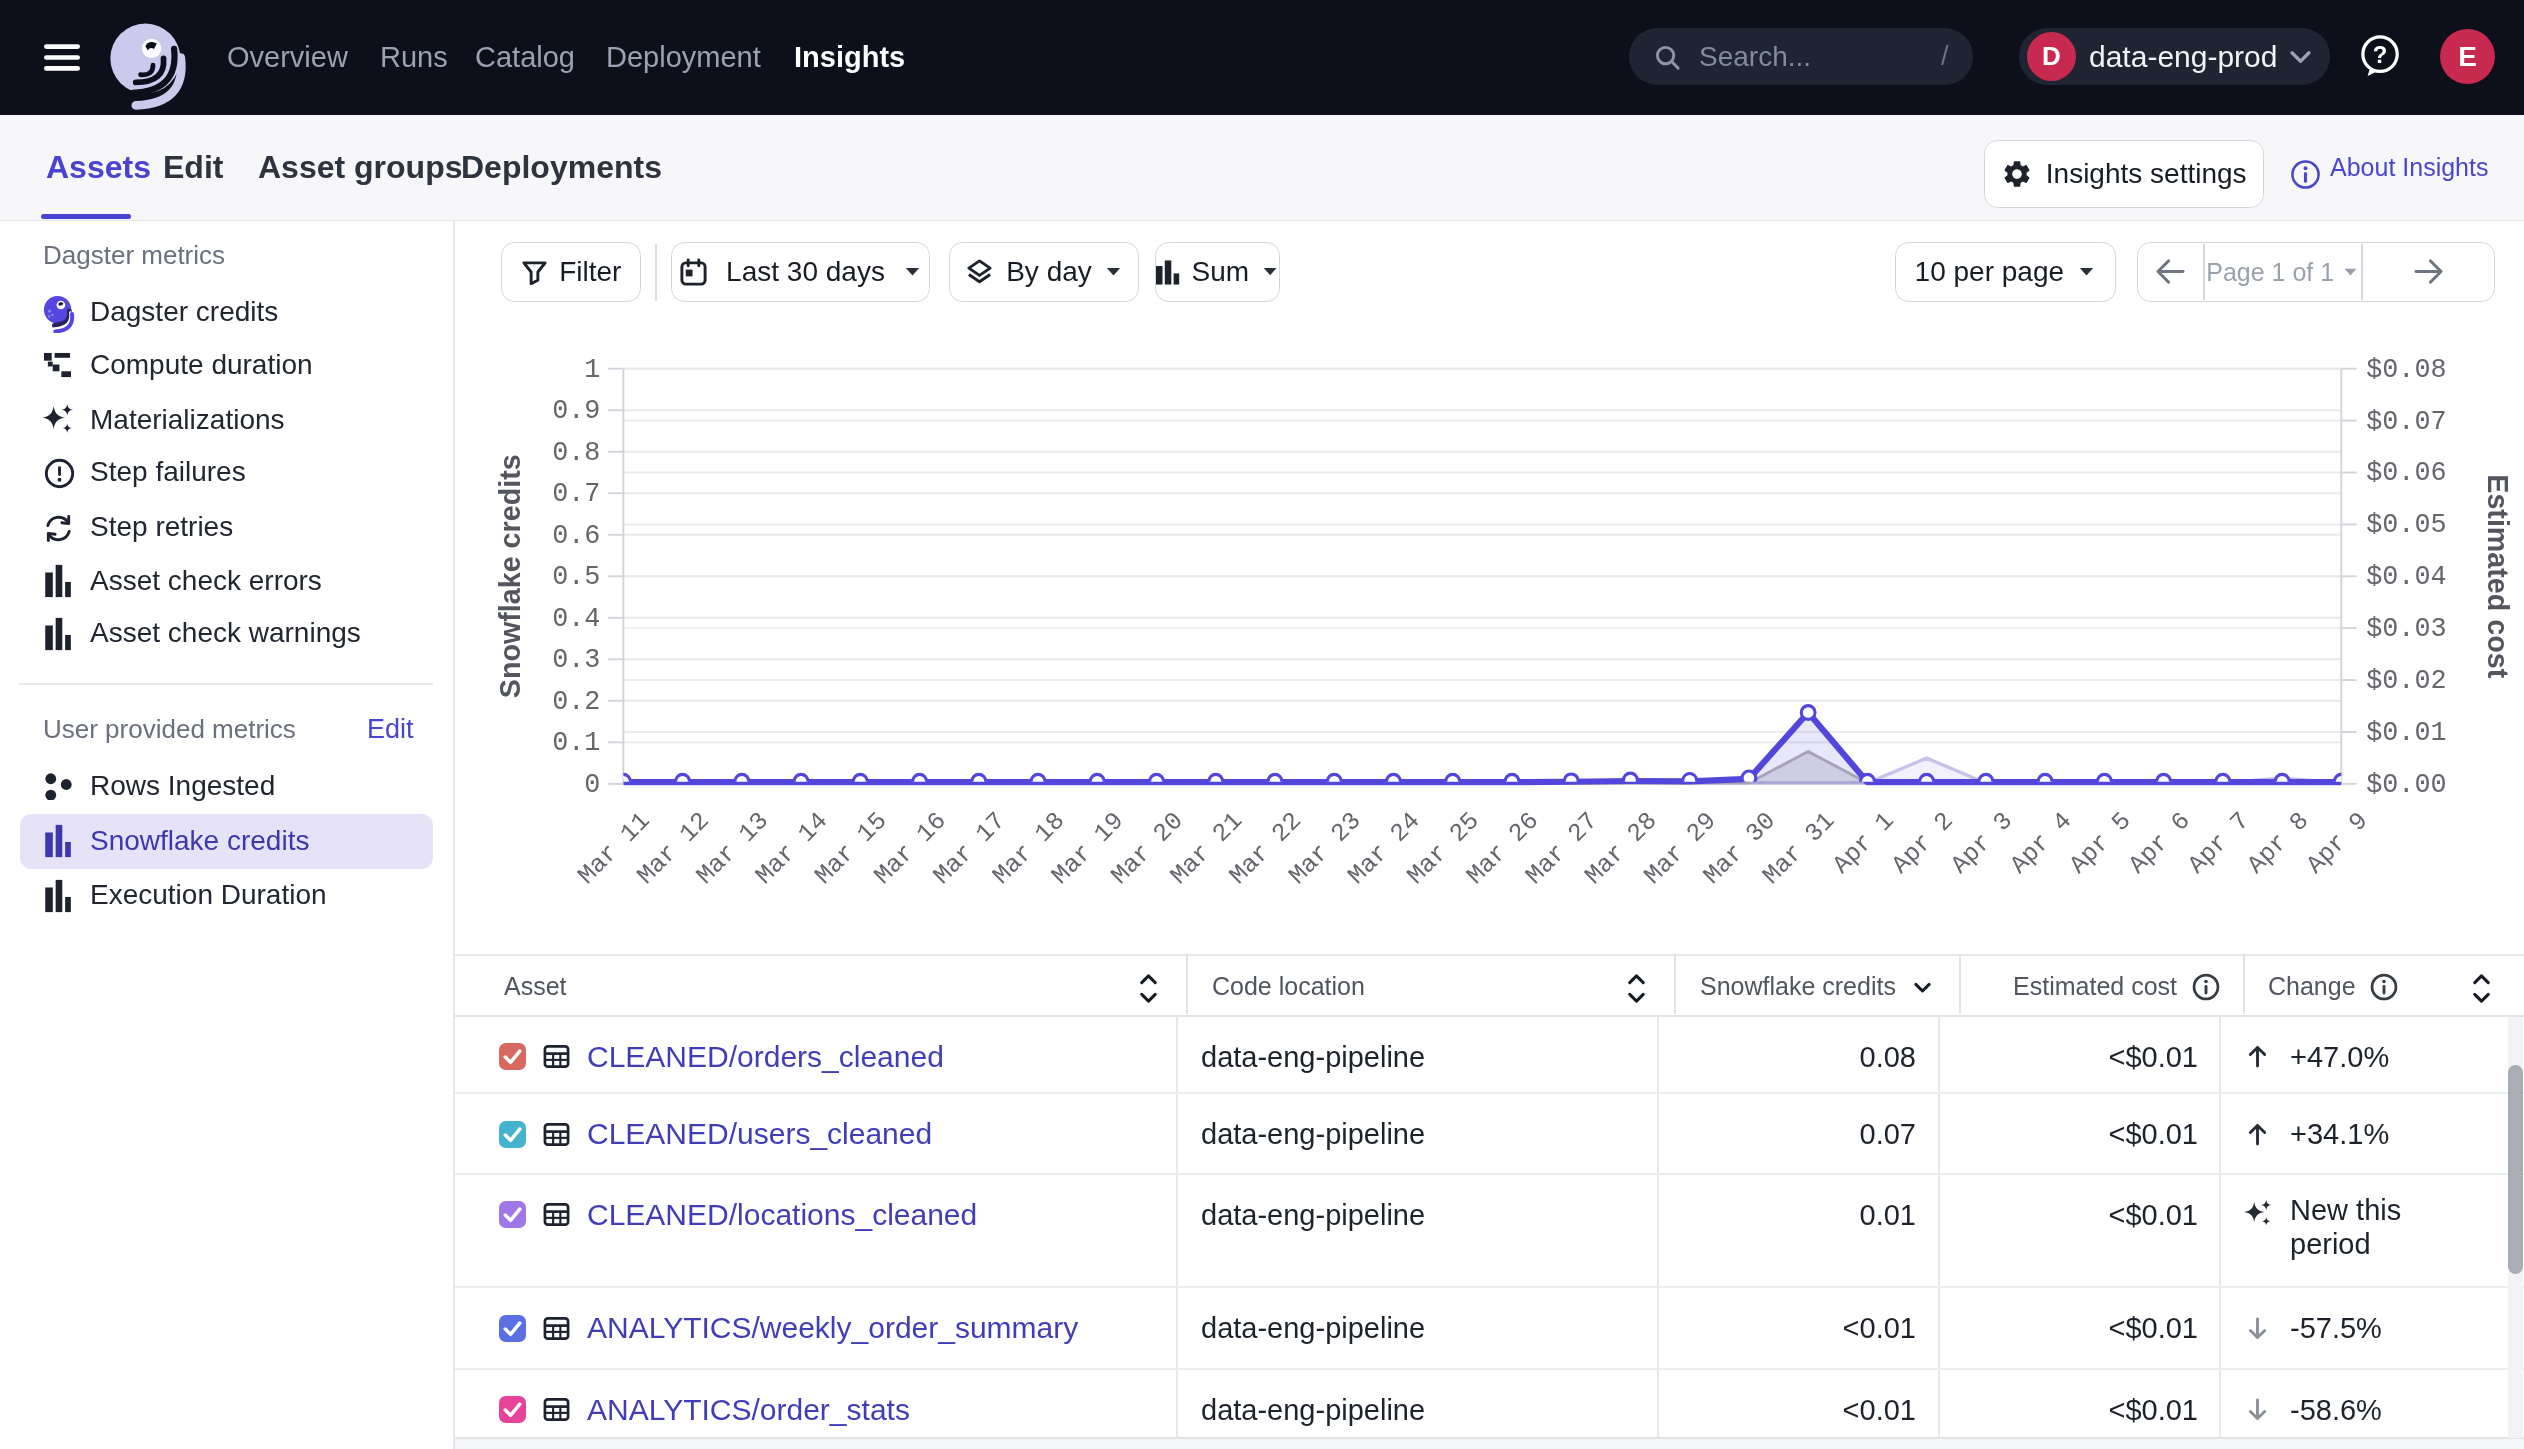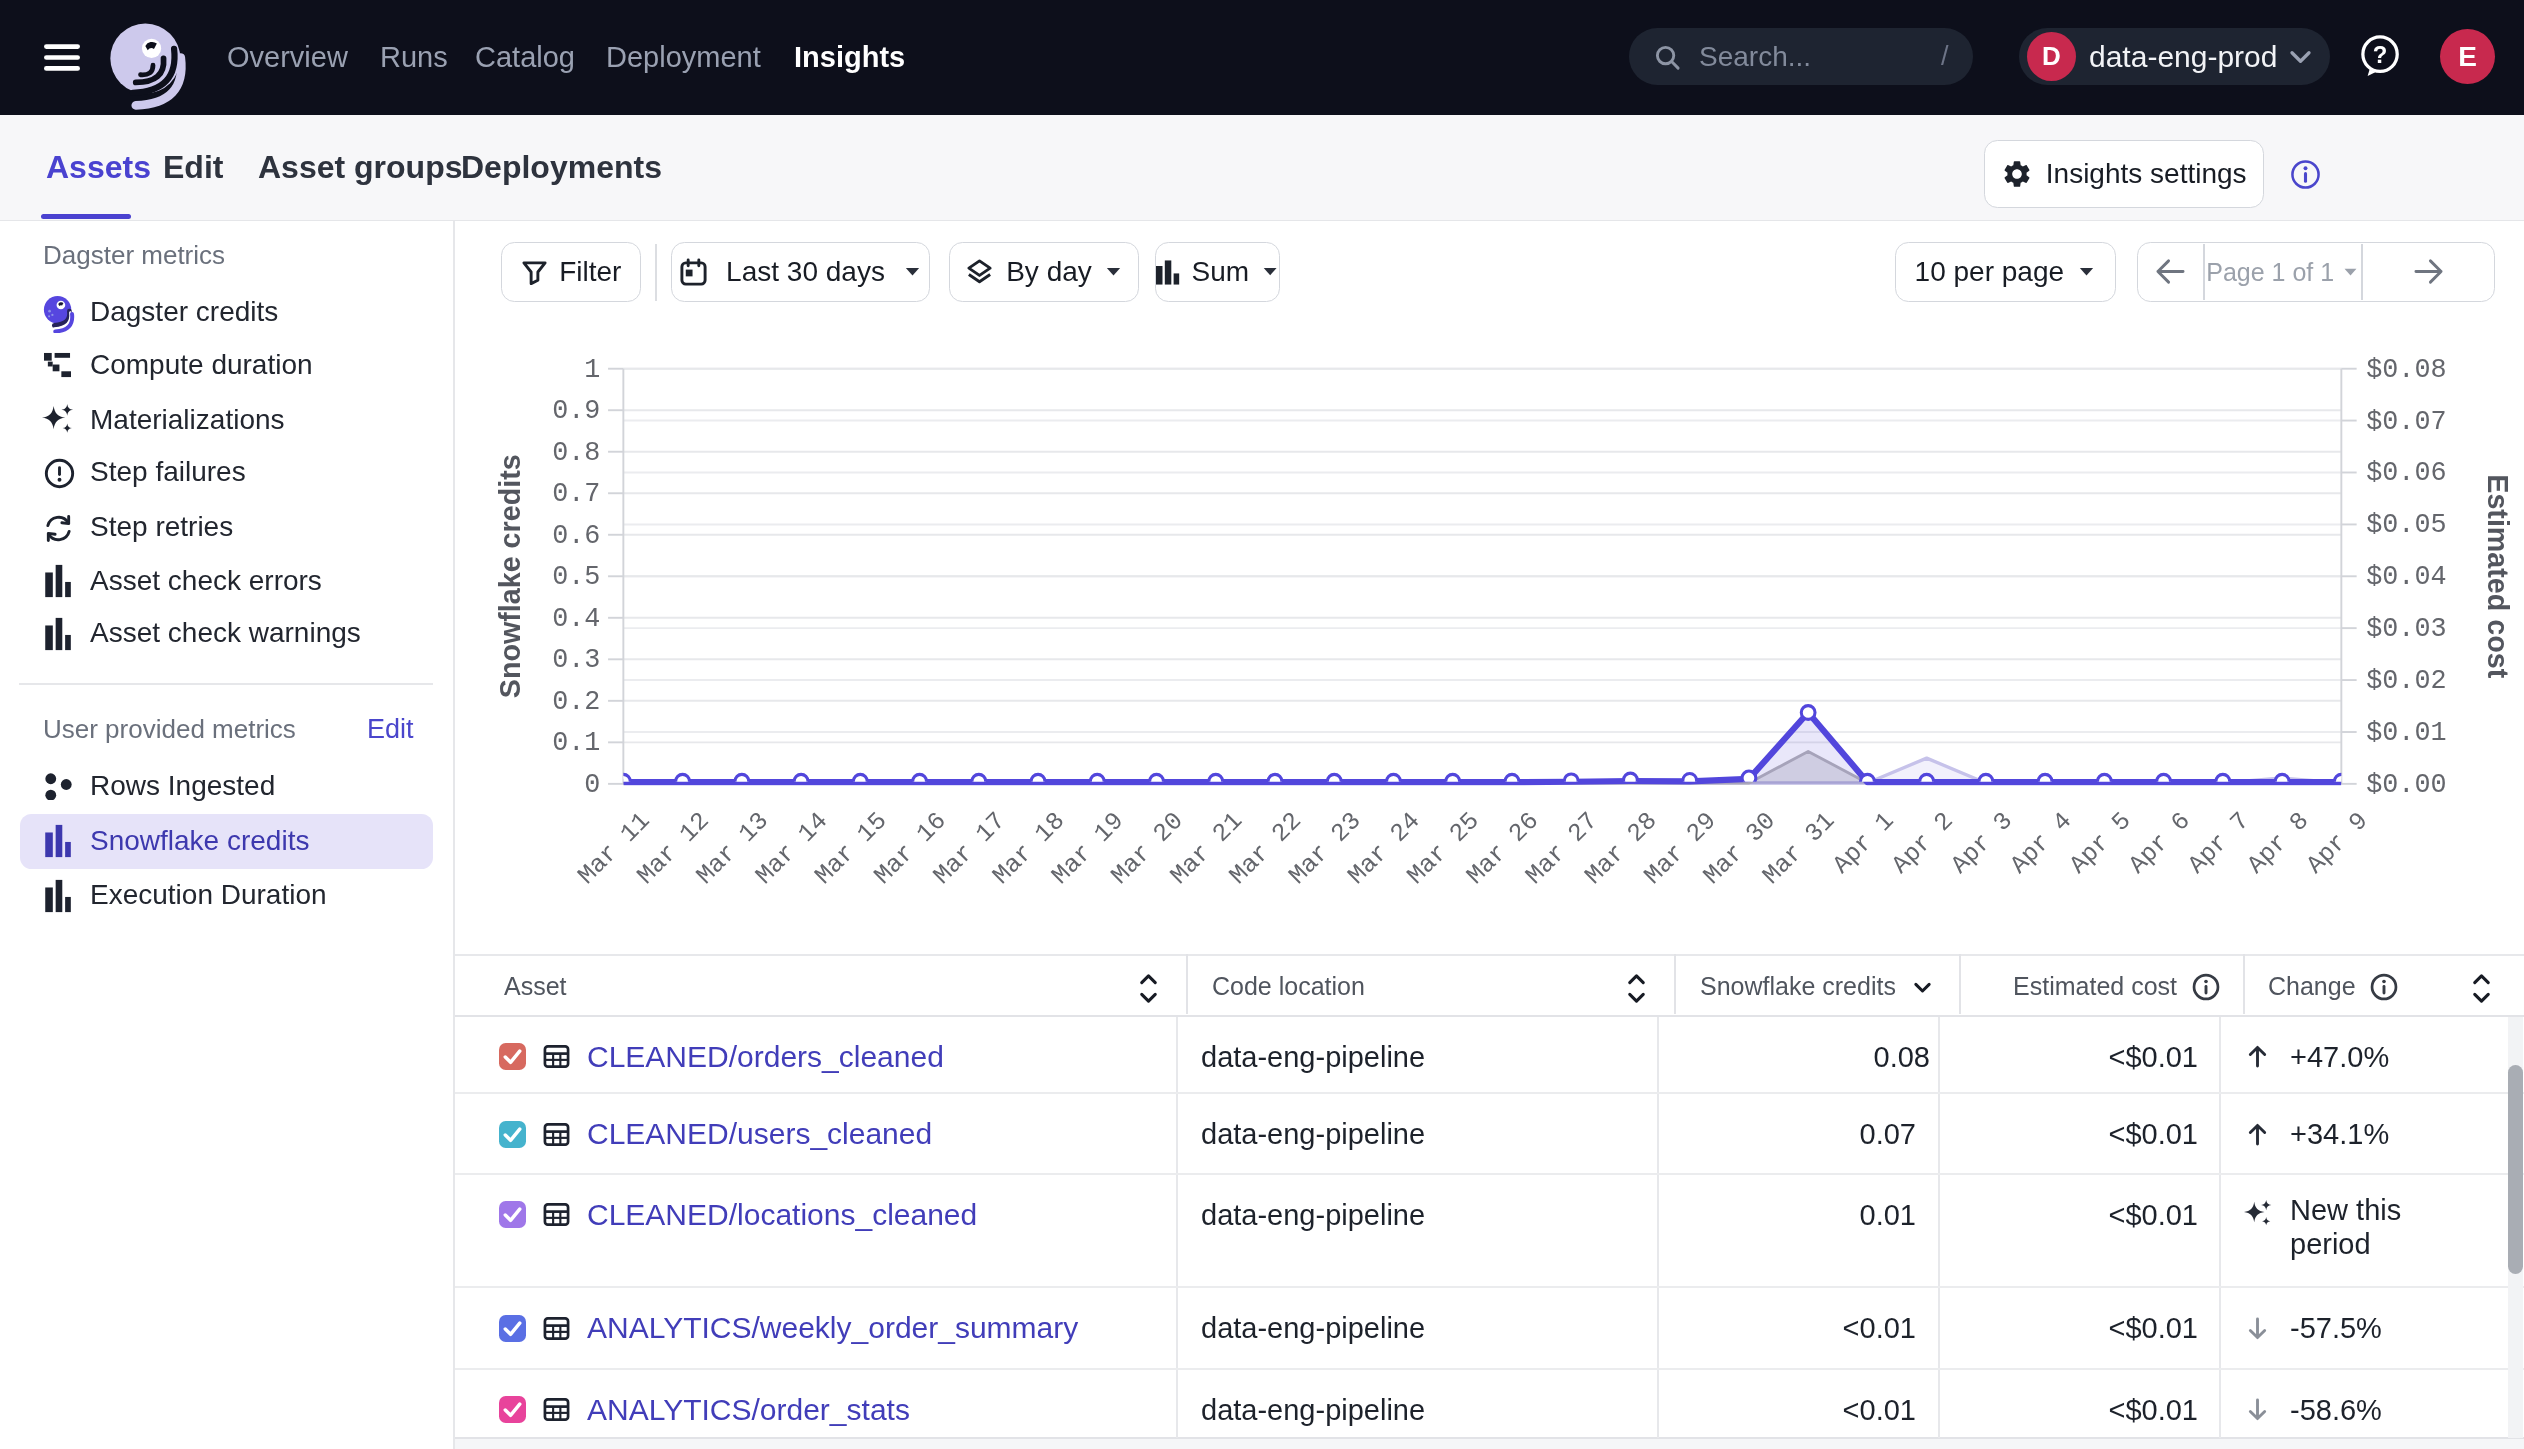--- a/index.html
+++ b/index.html
@@ -73,20 +73,21 @@
       <svg width="32" height="32" viewBox="0 0 24 24">
         <path fill="#1d222b" d="M19.14 12.94c.04-.3.06-.61.06-.94 0-.32-.02-.64-.07-.94l2.03-1.58c.18-.14.23-.41.12-.61l-1.92-3.32c-.12-.22-.37-.29-.59-.22l-2.39.96c-.5-.38-1.03-.7-1.62-.94l-.36-2.54c-.04-.24-.24-.41-.48-.41h-3.84c-.24 0-.43.17-.47.41l-.36 2.54c-.59.24-1.13.57-1.62.94l-2.39-.96c-.22-.08-.47 0-.59.22L2.74 8.87c-.12.21-.08.47.12.61l2.03 1.58c-.05.3-.09.63-.09.94s.02.64.07.94l-2.03 1.58c-.18.14-.23.41-.12.61l1.92 3.32c.12.22.37.29.59.22l2.39-.96c.5.38 1.03.7 1.62.94l.36 2.54c.05.24.24.41.48.41h3.84c.24 0 .44-.17.47-.41l.36-2.54c.59-.24 1.13-.56 1.62-.94l2.39.96c.22.08.47 0 .59-.22l1.92-3.32c.12-.22.07-.47-.12-.61l-2.01-1.58zM12 15.6c-1.98 0-3.6-1.62-3.6-3.6s1.62-3.6 3.6-3.6 3.6 1.62 3.6 3.6-1.62 3.6-3.6 3.6z"></path>
       </svg>
       <span>Insights settings</span>
     </div>
     <svg class="abs" style="left:2290px;top:44px" width="31" height="31" viewBox="0 0 32 32">
       <circle cx="16" cy="16" r="13.5" fill="none" stroke="#4a46cc" stroke-width="2.6"></circle>
       <circle cx="16" cy="9.5" r="2" fill="#4a46cc"></circle>
       <rect x="14.4" y="13.5" width="3.2" height="11" rx="1.6" fill="#4a46cc"></rect>
     </svg>
+    <div class="abs" style="left:2330px;top:0;height:104px;line-height:104px;font-size:25px;color:#4a46cc">About Insights</div>
   </div>
 <div class="side-h" style="left:43px;top:240px">Dagster metrics</div>
 <div class="side-item" style="top:312px;transform:translateY(-50%)">Dagster credits</div>
 <div class="side-item" style="top:365px;transform:translateY(-50%)">Compute duration</div>
 <div class="side-item" style="top:420px;transform:translateY(-50%)">Materializations</div>
 <div class="side-item" style="top:472px;transform:translateY(-50%)">Step failures</div>
 <div class="side-item" style="top:527px;transform:translateY(-50%)">Step retries</div>
 <div class="side-item" style="top:581px;transform:translateY(-50%)">Asset check errors</div>
 <div class="side-item" style="top:633px;transform:translateY(-50%)">Asset check warnings</div>
 <svg class="abs" style="left:42px;top:295px" width="34" height="38" viewBox="0 0 36 40">
@@ -413,21 +414,21 @@
   </svg>
 <svg class="abs" style="left:543px;top:1043px" width="27" height="27" viewBox="0 0 28 28">
     <rect x="2" y="3.5" width="24" height="21" rx="3" fill="none" stroke="#1d222e" stroke-width="2.8"></rect>
     <line x1="2" y1="11" x2="26" y2="11" stroke="#1d222e" stroke-width="2.8"></line>
     <line x1="2" y1="17.5" x2="26" y2="17.5" stroke="#1d222e" stroke-width="2.2"></line>
     <line x1="10.5" y1="11" x2="10.5" y2="24" stroke="#1d222e" stroke-width="2.2"></line>
     <line x1="18" y1="11" x2="18" y2="24" stroke="#1d222e" stroke-width="2.2"></line>
   </svg>
 <div class="cell celllink" style="left:587px;top:1057px;transform:translateY(-50%)">CLEANED/orders_cleaned</div>
 <div class="cell" style="left:1201px;top:1057px;transform:translateY(-50%)">data-eng-pipeline</div>
-<div class="cell" style="right:595px;top:1057px;transform:translateY(-50%)">0.08</div>
+<div class="cell" style="right:609px;top:1057px;transform:translateY(-50%)">0.08</div>
 <div class="cell" style="right:327px;top:1057px;transform:translateY(-50%)">&lt;$0.01</div>
 <svg class="abs" style="left:2246px;top:1044px" width="23" height="25" viewBox="0 0 24 26">
     <path d="M12 23 L12 4 M4.5 11 L12 3.5 L19.5 11" fill="none" stroke="#262b36" stroke-width="3" stroke-linecap="round" stroke-linejoin="round"></path>
   </svg>
 <div class="cell" style="left:2290px;top:1057px;transform:translateY(-50%)">+47.0%</div>
 <div class="abs" style="left:499px;top:1121px;width:27px;height:27px;border-radius:6.7px;background:#45b3cd"></div>
 <svg class="abs" style="left:499px;top:1121px" width="27" height="27" viewBox="0 0 28 28">
     <path d="M6.5 14.5 L12 20 L21.5 8.5" fill="none" stroke="#ffffff" stroke-width="3.6" stroke-linecap="round" stroke-linejoin="round"></path>
   </svg>
 <svg class="abs" style="left:543px;top:1121px" width="27" height="27" viewBox="0 0 28 28">

